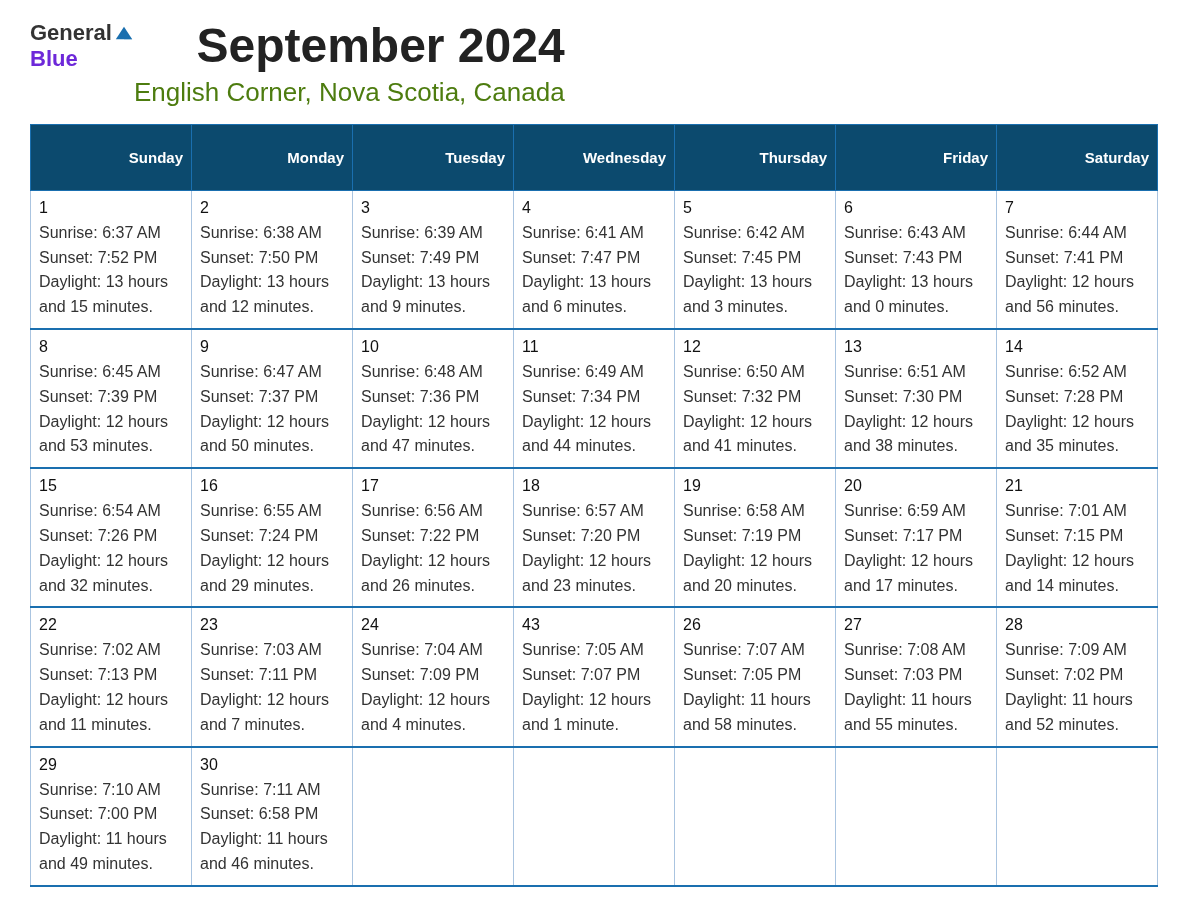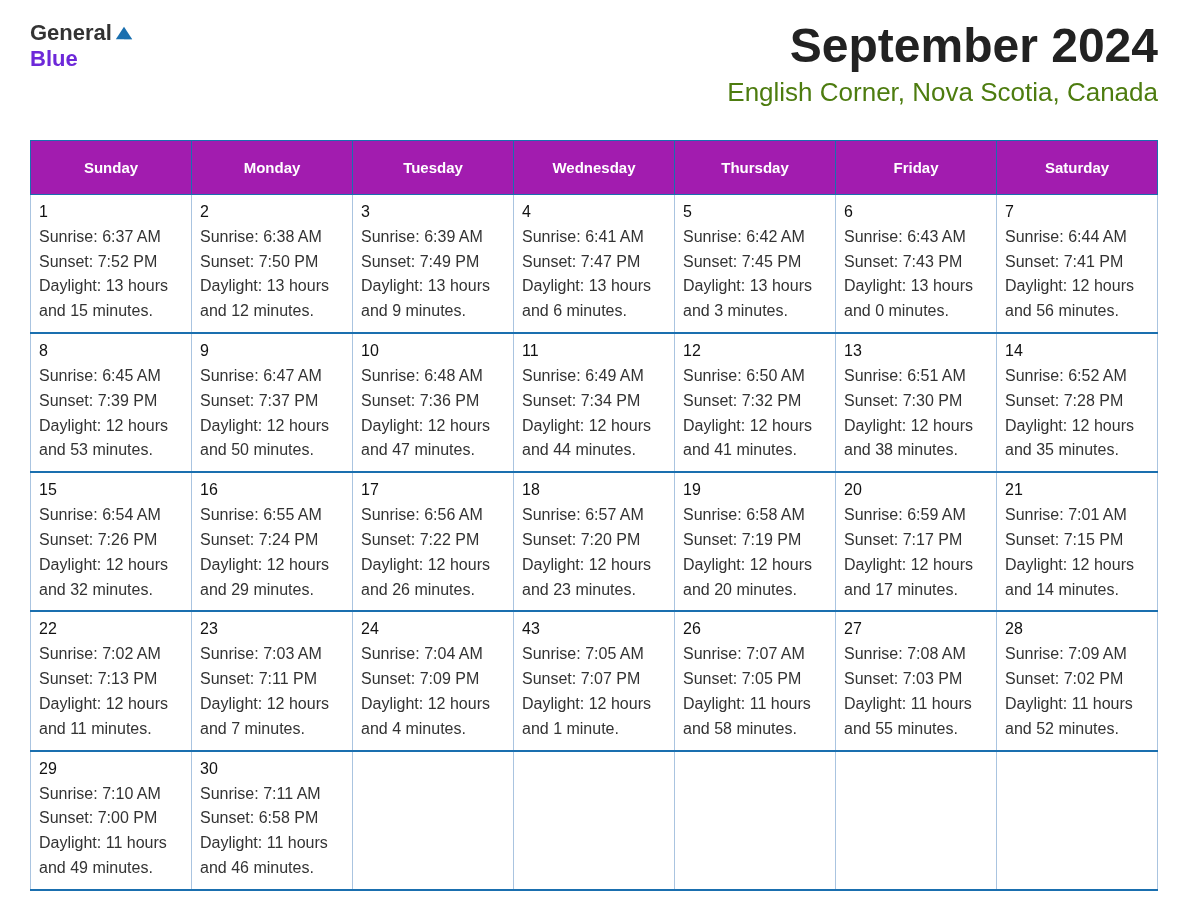--- a/index.html
+++ b/index.html
@@ -5,23 +5,22 @@
     * { box-sizing: border-box; margin: 0; padding: 0; }
     body {
       font-family: Arial, sans-serif;
       background: #ffffff;
       padding: 20px 30px;
       width: 1188px;
       min-height: 918px;
     }
     .header {
       display: flex;
-      justify-content: space-between;
       align-items: flex-start;
-      margin-bottom: 32px;
+      margin-bottom: 16px;
     }
     .logo-text-general {
       font-size: 22px;
       font-weight: bold;
       color: #333;
     }
     .logo-text-blue {
       font-size: 22px;
       font-weight: bold;
       color: #6d28d9;
@@ -44,26 +43,26 @@
       font-size: 26px;
       color: #4d7c0f;
       margin-top: 4px;
     }
     .calendar {
       width: 100%;
       border-collapse: collapse;
       border: 1px solid #1a6faf;
     }
     .calendar thead tr th {
-      background-color: #a21caf;
+      background-color: #0c4a6e;
       color: #ffffff;
       font-size: 15px;
       font-weight: bold;
-      padding: 18px 8px;
-      text-align: center;
+      padding: 24px 8px;
+      text-align: right;
       border: 1px solid #1a6faf;
     }
     .calendar tbody tr td {
       vertical-align: top;
       padding: 8px 8px;
       border: 1px solid #aac4e0;
       font-size: 12.5px;
       color: #222;
       width: 14.28%;
       min-height: 90px;

